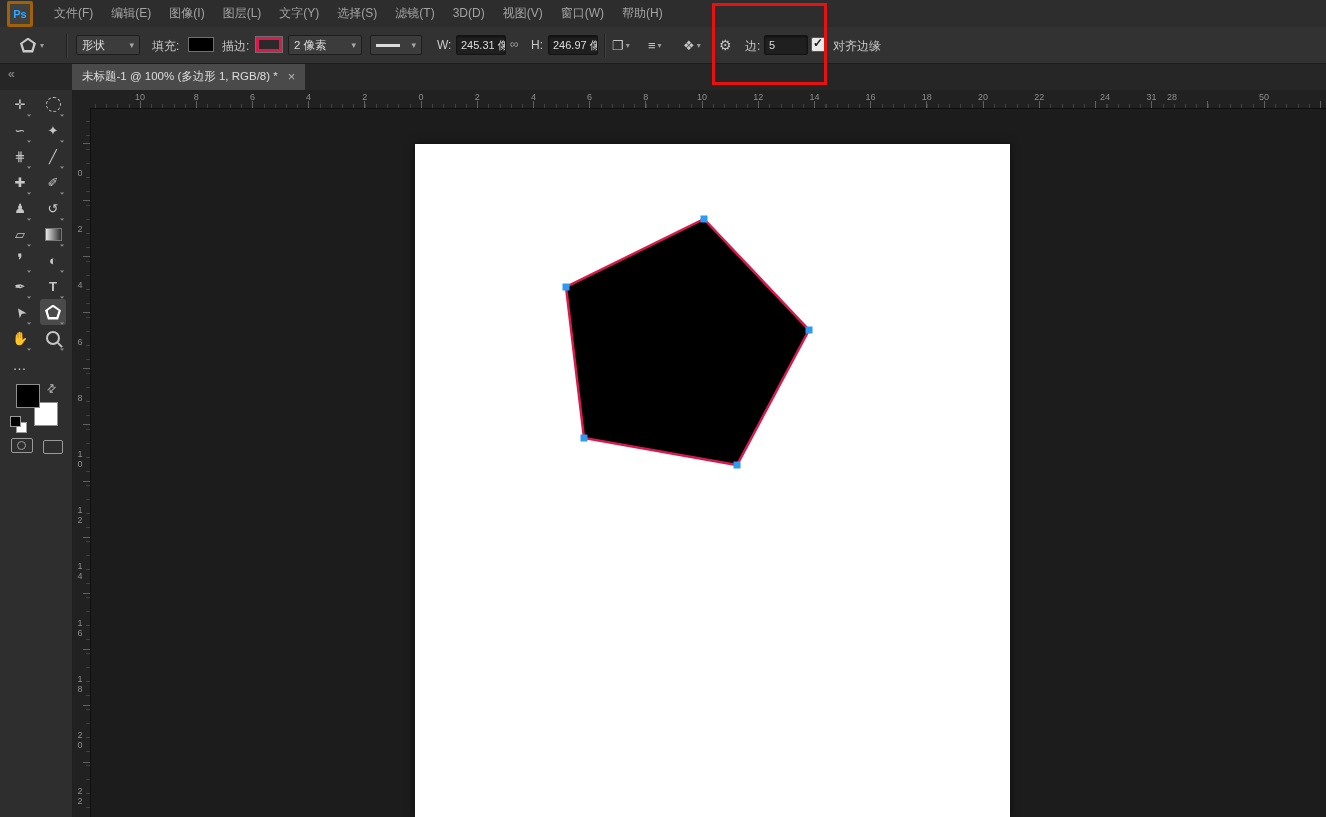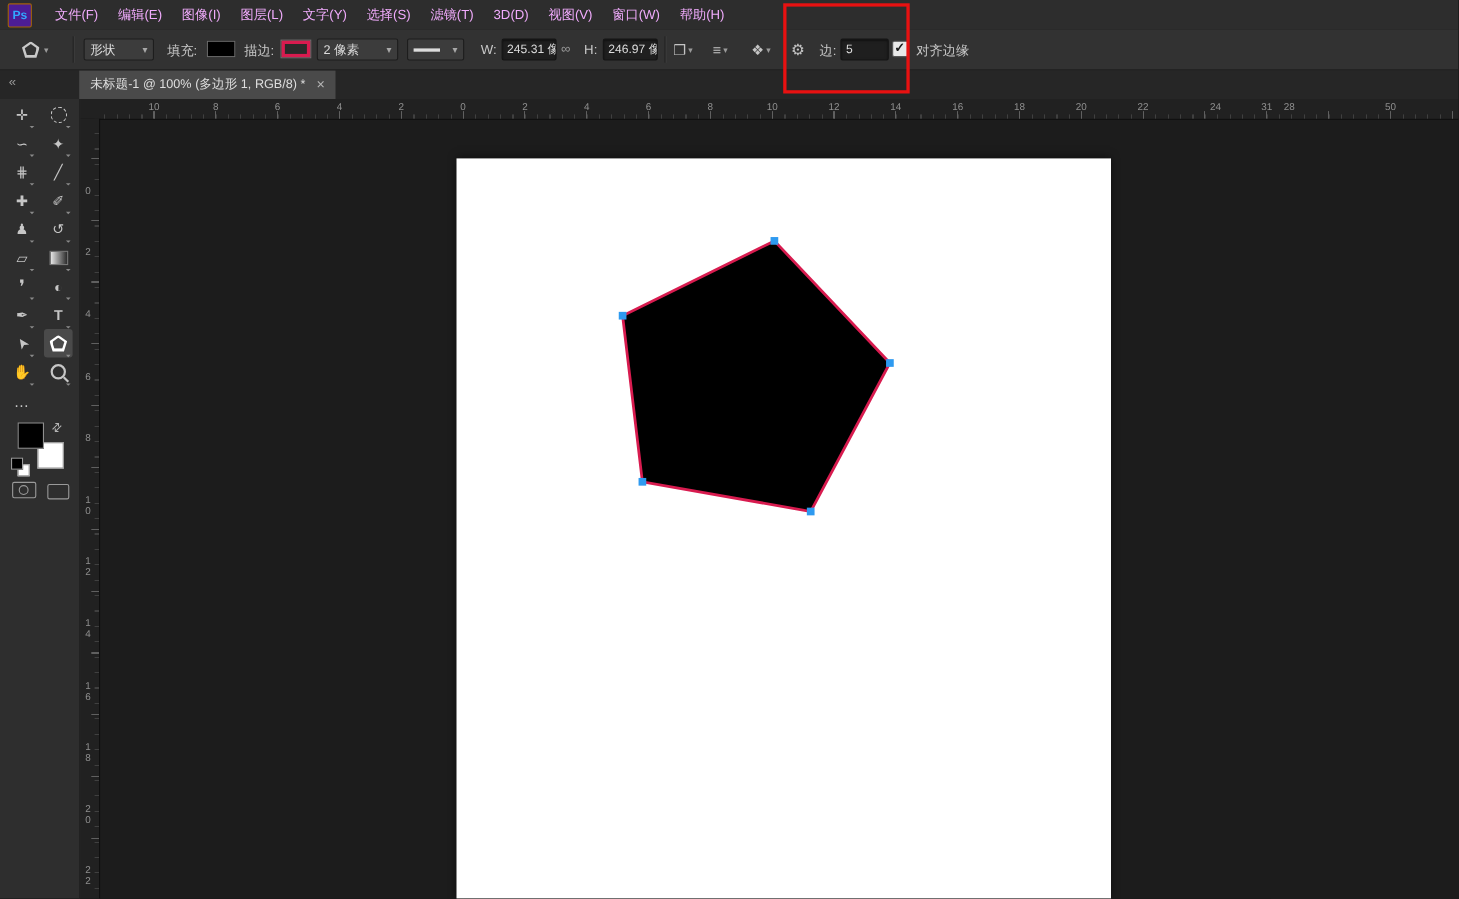--- a/index.html
+++ b/index.html
@@ -2,25 +2,25 @@
 <html><head>
 <meta charset="utf-8">
 <style>
   html,body{margin:0;padding:0;background:#1c1c1c;}
   .stage{position:relative;width:1326px;height:817px;overflow:hidden;
          font-family:"Liberation Sans",sans-serif;background:#1c1c1c;-webkit-font-smoothing:antialiased;}
 
   
   .menu-bar{position:absolute;left:0;top:0;width:100%;height:27px;background:#2d2d2d;
             border-bottom:1px solid #1f1f1f;display:flex;align-items:center;z-index:10;}
-  .ps-logo{width:20px;height:20px;margin:0 12px 0 7px;background:#4c1d95;border:1px solid #a16207;
+  .ps-logo{width:20px;height:20px;margin:0 12px 0 7px;background:#404040;border:3px solid #a16207;
            border-radius:2px;color:#31a8ff;font-size:11px;font-weight:bold;display:flex;
            align-items:center;justify-content:center;}
   .menu-items{display:flex;height:100%;}
-  .menu-item{padding:0 9px;font-size:12px;color:#f0abfc;line-height:27px;cursor:default;}
+  .menu-item{padding:0 9px;font-size:12px;color:#a3a3a3;line-height:27px;cursor:default;}
 
   
   .options-bar{position:absolute;left:0;top:27px;width:100%;height:36px;background:#323232;
                border-bottom:1px solid #1d1d1d;z-index:10;}
   .tool-preset{position:absolute;left:6px;top:5px;width:52px;height:26px;border-radius:3px;
                display:flex;align-items:center;justify-content:center;gap:4px;--slotbg:#323232;}
   .combo{position:absolute;top:8px;height:20px;background:#3c3c3c;border:1px solid #1d1d1d;
          border-radius:2px;display:flex;align-items:center;padding:0 5px;color:#dcdcdc;
          font-size:11.5px;box-sizing:border-box;}
   .combo .caret{margin-left:auto;color:#a8a8a8;font-size:9px;padding-left:5px;}

